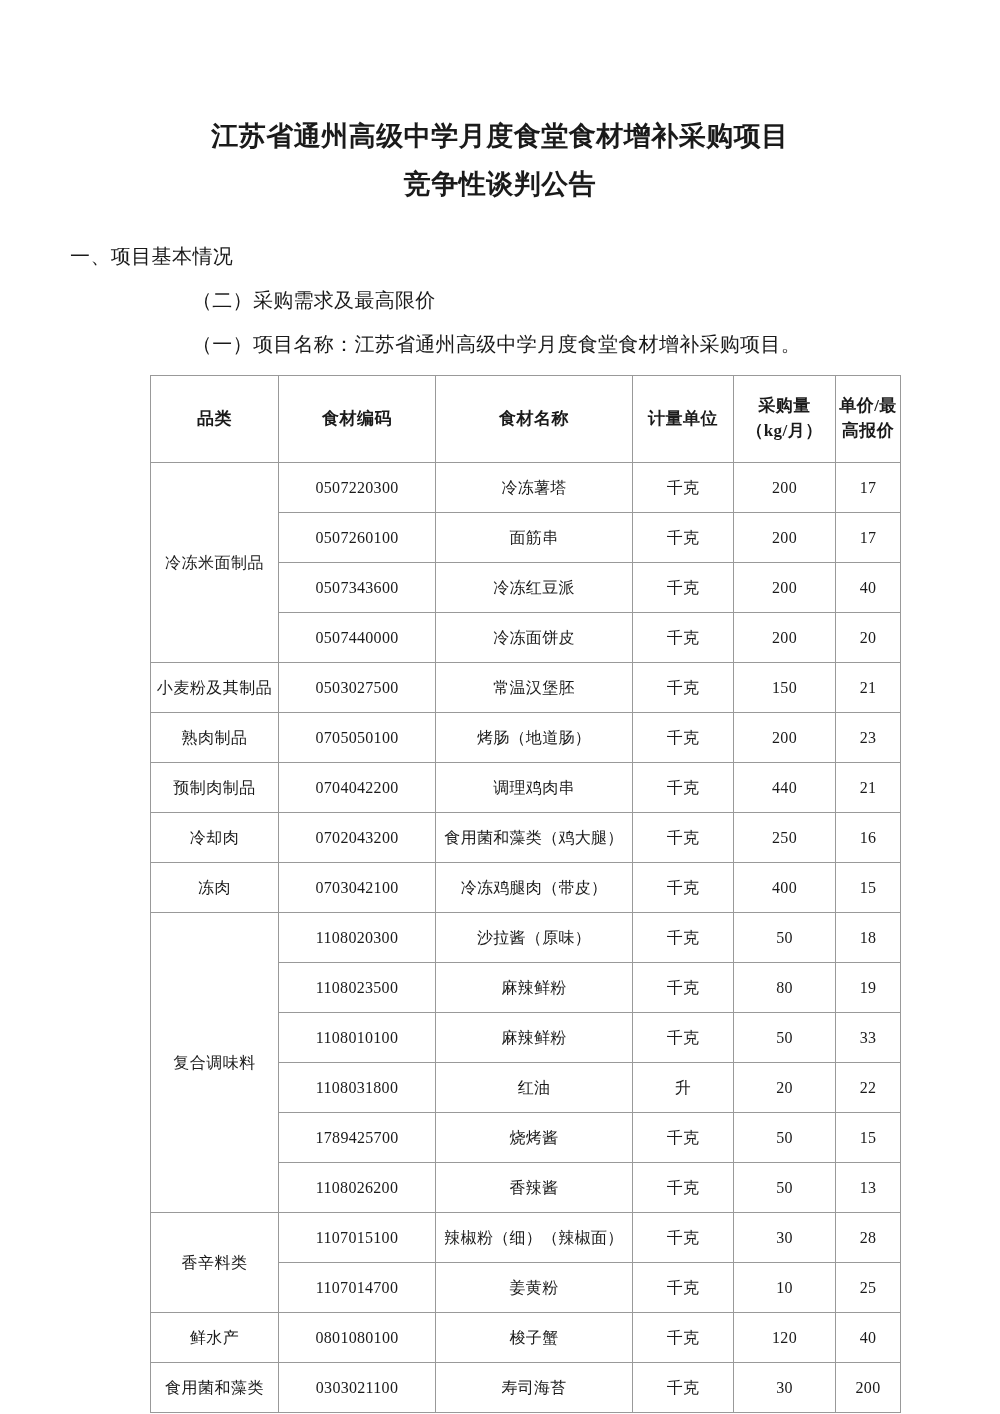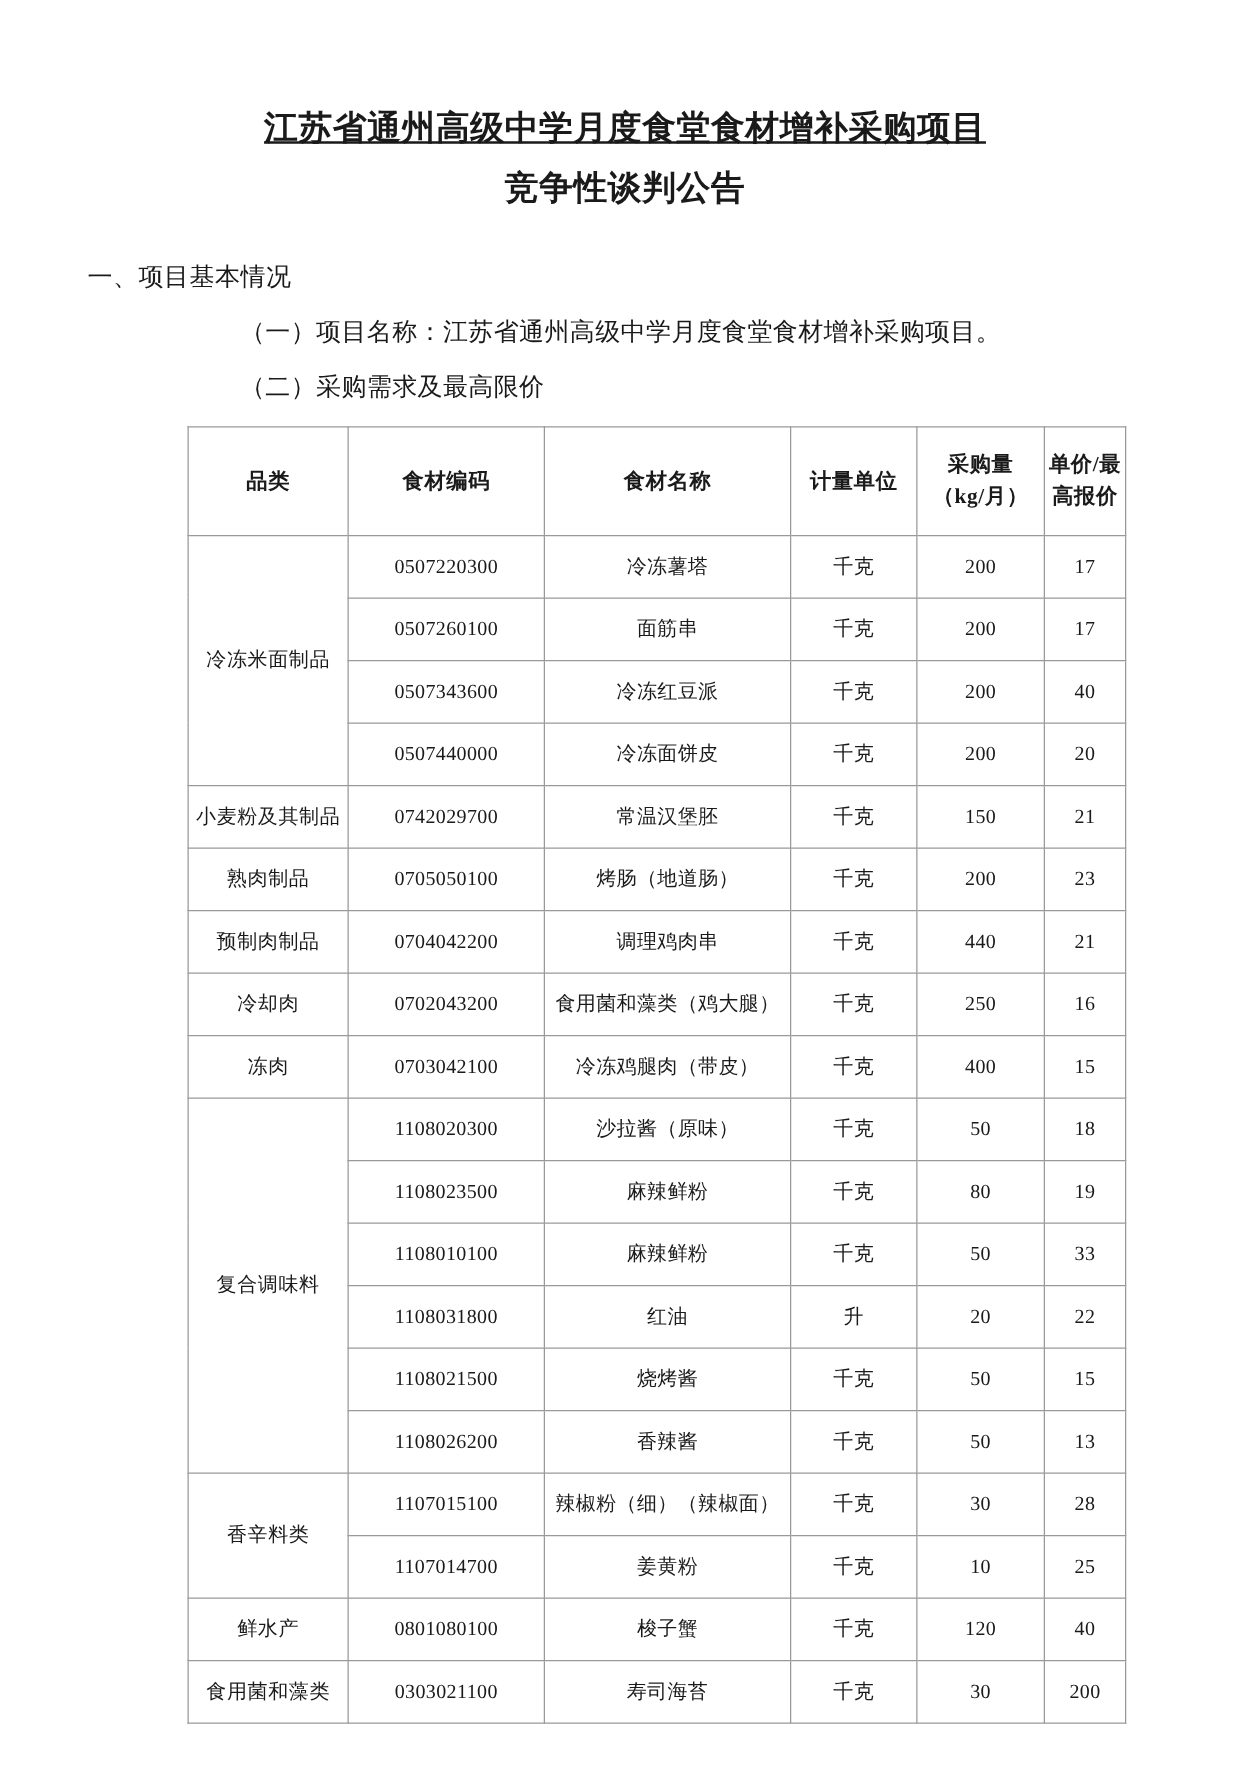--- a/index.html
+++ b/index.html
@@ -24,21 +24,21 @@
   }
 
   
   .doc-title {
     text-align: center;
     font-size: 27px;
     font-weight: bold;
     letter-spacing: 0.5px;
     line-height: 1.35;
   }
-  .title-line-1 { margin-top: 84px; text-decoration: underline; }
+  .title-line-1 { margin-top: 118px; }
   .title-line-2 { margin-top: 12px; }
 
   
   .sec-heading {
     margin-top: 38px;
     margin-left: 70px;
     font-size: 20px;
     line-height: 1.5;
     letter-spacing: 0.4px;
   }
@@ -102,23 +102,23 @@
 </head>
 <body>
 
 <div class="page">
 
   <div class="doc-title title-line-1">江苏省通州高级中学月度食堂食材增补采购项目</div>
   <div class="doc-title title-line-2">竞争性谈判公告</div>
 
   <div class="sec-heading">一、项目基本情况</div>
 
+  <div class="sub-para">（二）采购需求及最高限价</div>
+
   <div class="sub-para">（一）项目名称：江苏省通州高级中学月度食堂食材增补采购项目。</div>
-
-  <div class="sub-para">（二）采购需求及最高限价</div>
 
   <div class="table-wrap">
     <table class="goods">
       <colgroup>
         <col class="c-cat">
           <col class="c-code">
           <col class="c-name">
         <col class="c-unit">
           <col class="c-qty">
           <col class="c-price">
@@ -164,21 +164,21 @@
           </tr>
           <tr>
             <td class="code">0507440000</td>
             <td class="name">冷冻面饼皮</td>
             <td class="unit">千克</td>
             <td class="qty">200</td>
             <td class="price">20</td>
           </tr>
           <tr>
             <td class="cat" rowspan="1">小麦粉及其制品</td>
-            <td class="code">0742029700</td>
+            <td class="code">0503027500</td>
             <td class="name">常温汉堡胚</td>
             <td class="unit">千克</td>
             <td class="qty">150</td>
             <td class="price">21</td>
           </tr>
           <tr>
             <td class="cat" rowspan="1">熟肉制品</td>
             <td class="code">0705050100</td>
             <td class="name">烤肠（地道肠）</td>
             <td class="unit">千克</td>
@@ -232,21 +232,21 @@
             <td class="price">33</td>
           </tr>
           <tr>
             <td class="code">1108031800</td>
             <td class="name">红油</td>
             <td class="unit">升</td>
             <td class="qty">20</td>
             <td class="price">22</td>
           </tr>
           <tr>
-            <td class="code">1108021500</td>
+            <td class="code">1789425700</td>
             <td class="name">烧烤酱</td>
             <td class="unit">千克</td>
             <td class="qty">50</td>
             <td class="price">15</td>
           </tr>
           <tr>
             <td class="code">1108026200</td>
             <td class="name">香辣酱</td>
             <td class="unit">千克</td>
             <td class="qty">50</td>

